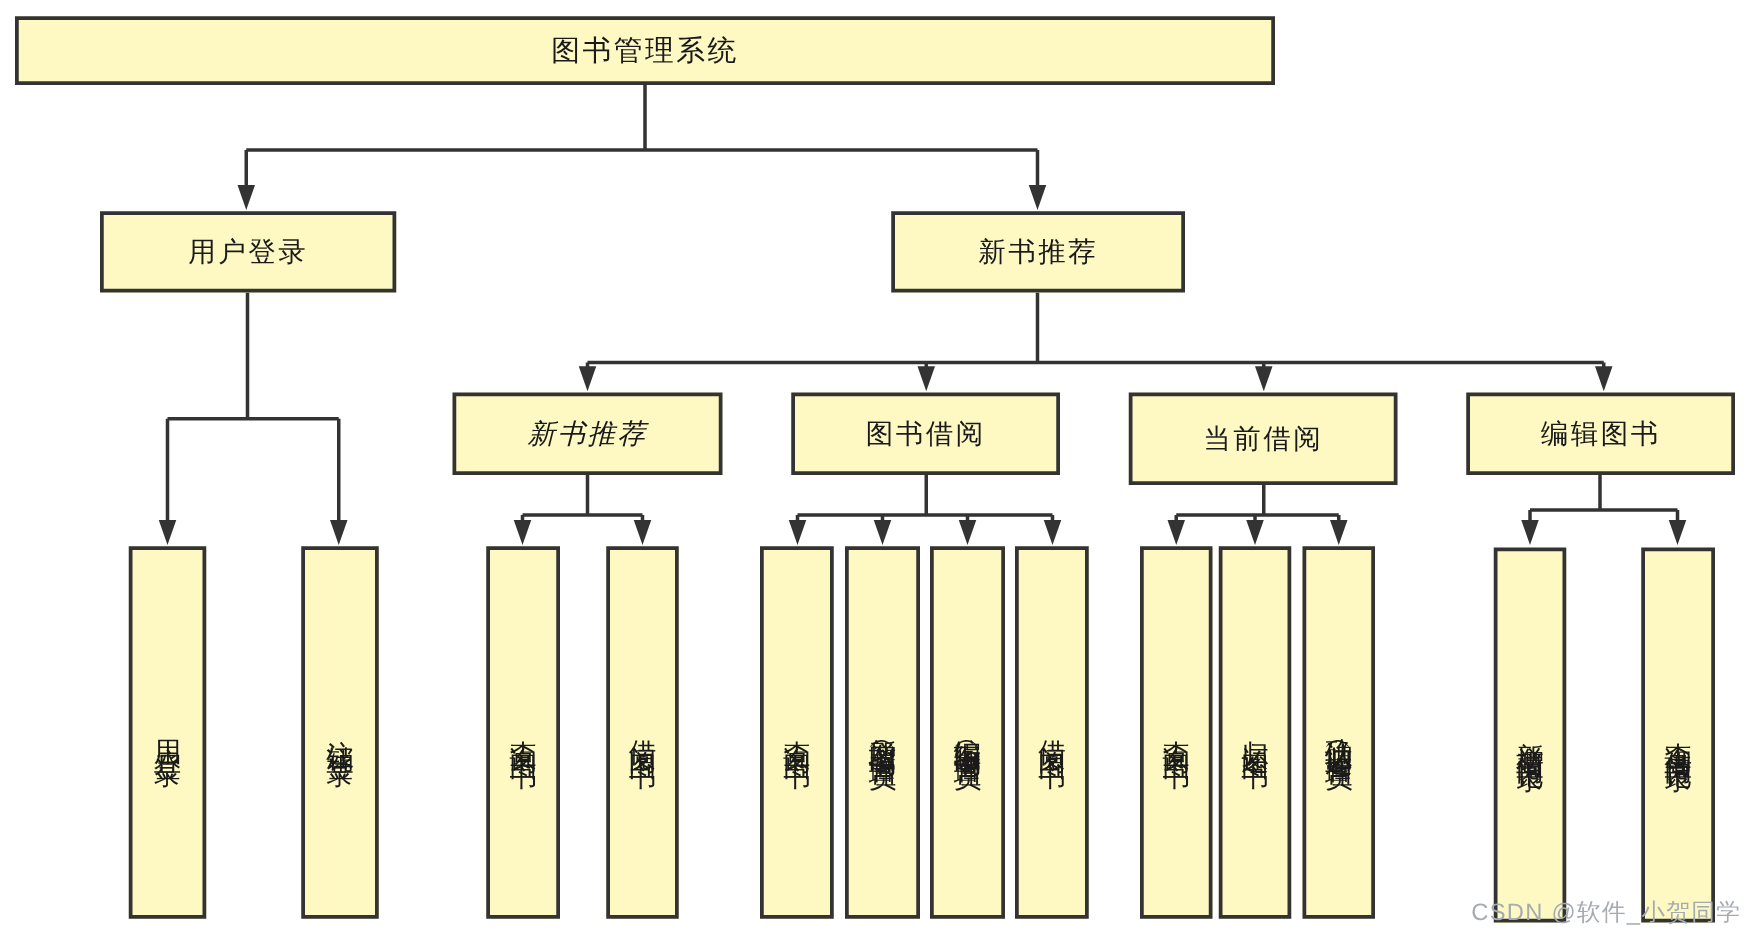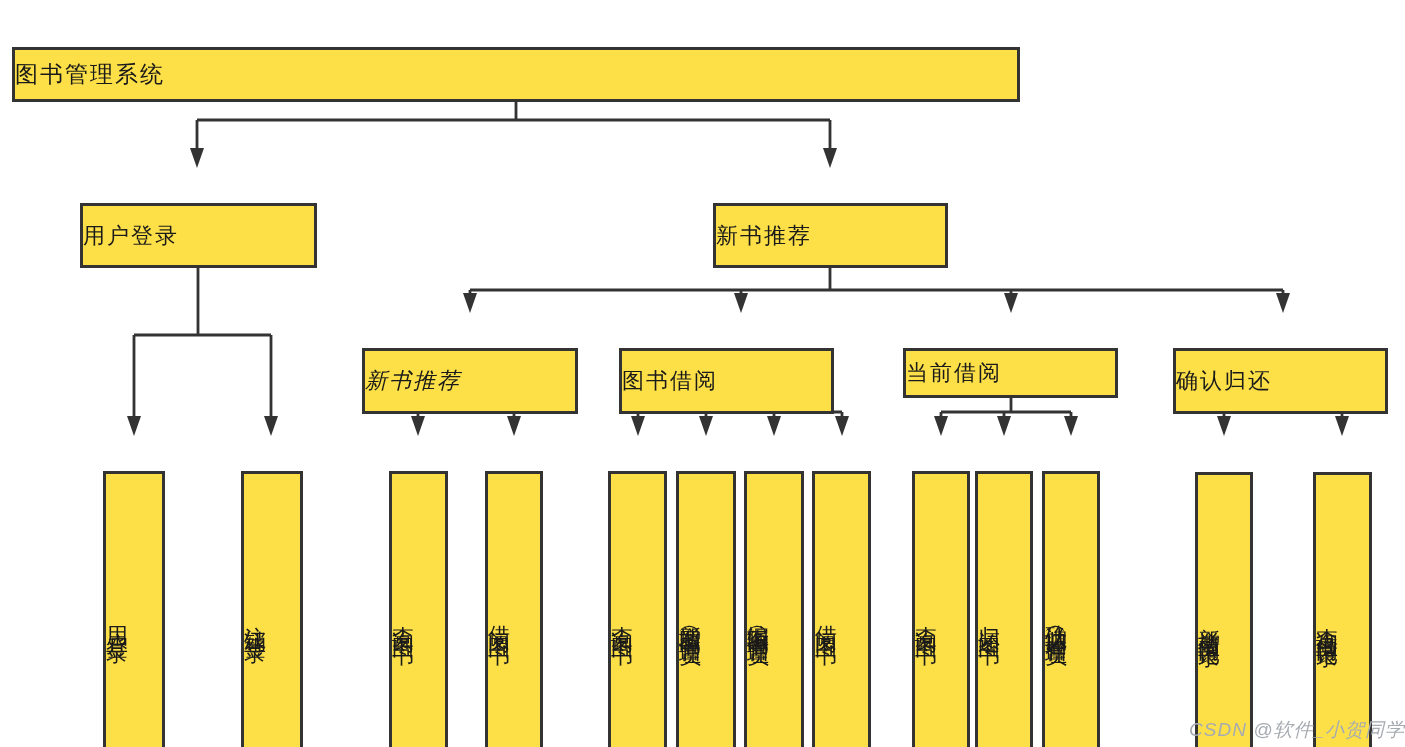--- a/index.html
+++ b/index.html
@@ -8,47 +8,45 @@
     width:1405px;height:747px;
     background:#ffffff;
     font-family:"Liberation Sans","DejaVu Sans",sans-serif;
     color:#1a1a1a;
     overflow:hidden;
   }
   #wires{position:absolute;left:0;top:0;width:1405px;height:747px;}
   .box{
     position:absolute;
     border:3px solid #333333;
-    background:#fde047;
-    display:flex;align-items:center;
+    background:#fef9c3;
+    display:flex;align-items:center;justify-content:center;
     box-sizing:border-box;
-    margin-top:34px;
   }
   .hlabel{
     font-size:22px;
     letter-spacing:2px;
     white-space:nowrap;
   }
   .root .hlabel{font-size:23px;}
   .vlabel{
     writing-mode:vertical-rl;
     text-orientation:mixed;
     font-size:22px;
     letter-spacing:6px;
     line-height:1;
   }
   .watermark{
     position:absolute;
-    right:0;bottom:4px;
+    right:12px;bottom:4px;
     font-size:19px;
     color:#a6abb1;
     letter-spacing:1px;
     z-index:5;
     white-space:nowrap;
-    font-style:italic;
   }
 </style>
 </head>
 <body>
 
 <div id="stage">
 
   <svg id="wires" viewBox="0 0 1405 747" xmlns="http://www.w3.org/2000/svg">
     <g stroke="#333333" stroke-width="2.8" fill="none">
 
@@ -103,28 +101,28 @@
   <div class="box" style="left:80px;top:169px;width:237px;height:65px;">
     <span class="hlabel">用户登录</span>
   </div>
   <div class="box" style="left:713px;top:169px;width:235px;height:65px;">
     <span class="hlabel">新书推荐</span>
   </div>
 
   <div class="box" style="left:362px;top:314px;width:216px;height:66px;font-style:italic;">
     <span class="hlabel">新书推荐</span>
   </div>
-  <div class="box" style="left:619px;top:314px;width:215px;height:66px;">
+  <div class="box" style="left:633px;top:314px;width:215px;height:66px;">
     <span class="hlabel">图书借阅</span>
   </div>
-  <div class="box" style="left:903px;top:314px;width:215px;height:50px;">
+  <div class="box" style="left:903px;top:314px;width:215px;height:74px;">
     <span class="hlabel">当前借阅</span>
   </div>
   <div class="box" style="left:1173px;top:314px;width:215px;height:66px;">
-    <span class="hlabel">确认归还</span>
+    <span class="hlabel">编辑图书</span>
   </div>
 
   <div class="box" style="left:103px;top:437px;width:62px;height:298px;">
     <span class="vlabel">用户登录</span>
   </div>
   <div class="box" style="left:241px;top:437px;width:62px;height:298px;">
     <span class="vlabel">注销登录</span>
   </div>
 
   <div class="box" style="left:389px;top:437px;width:59px;height:298px;">

